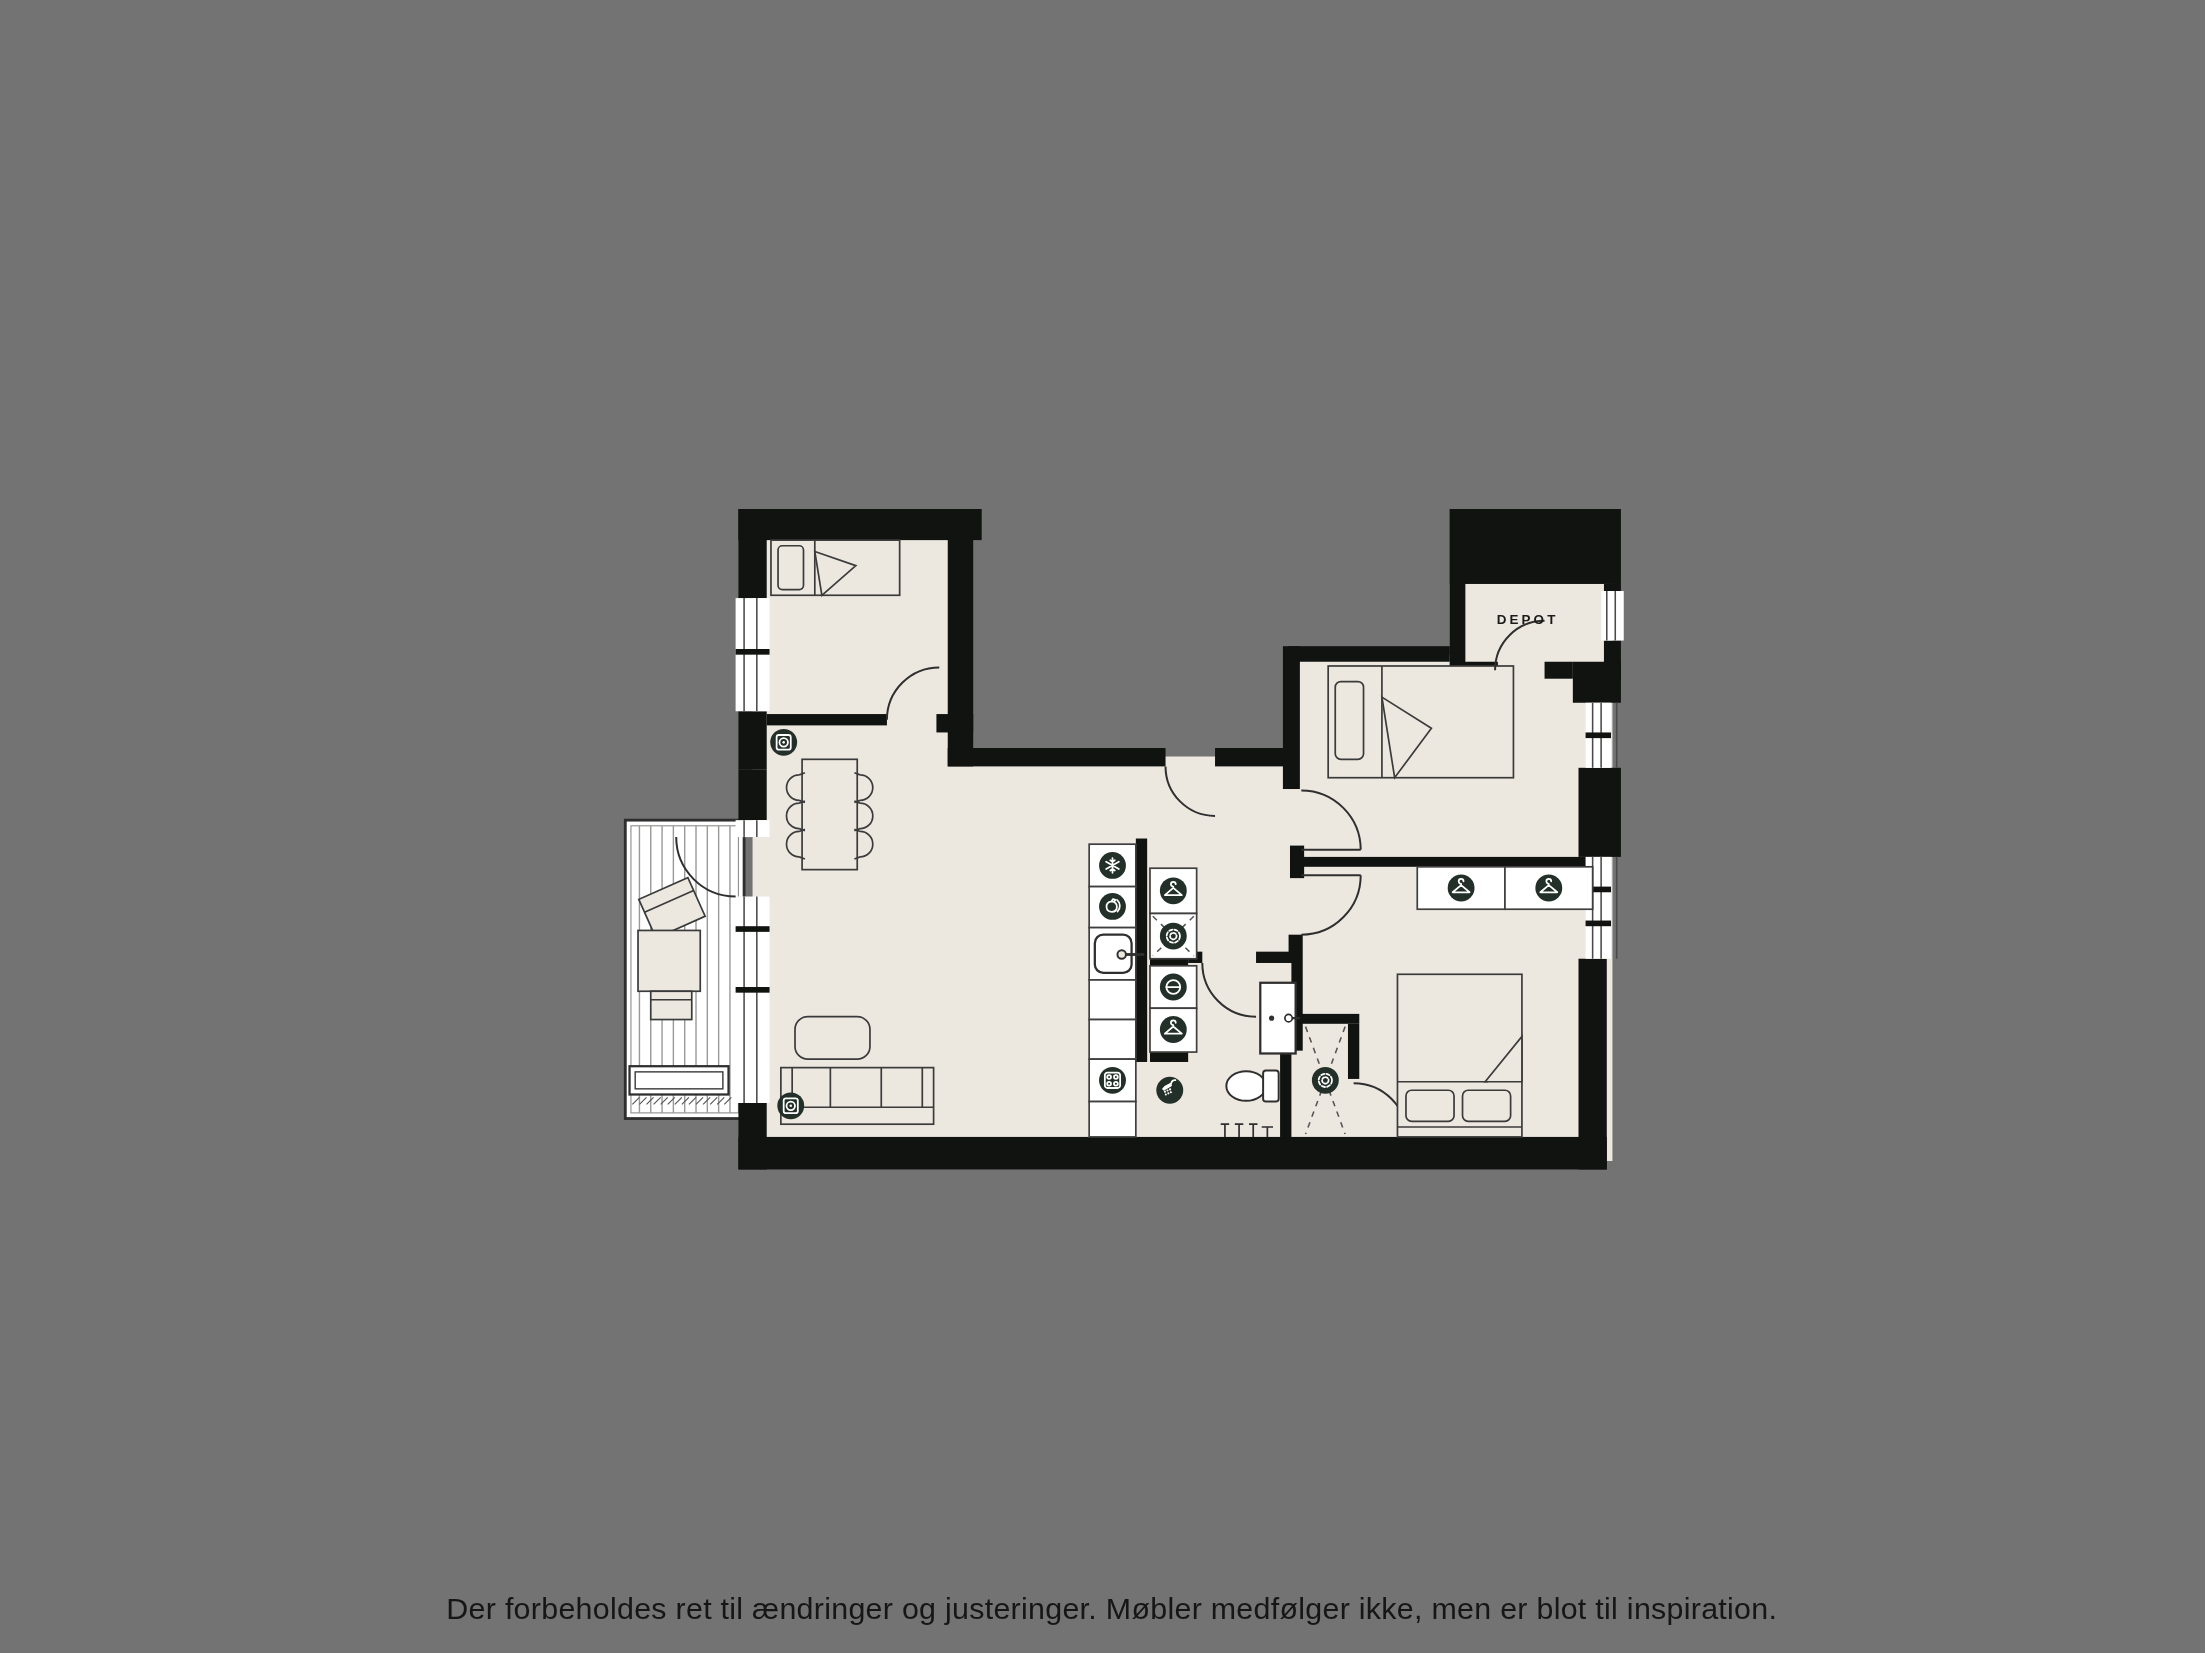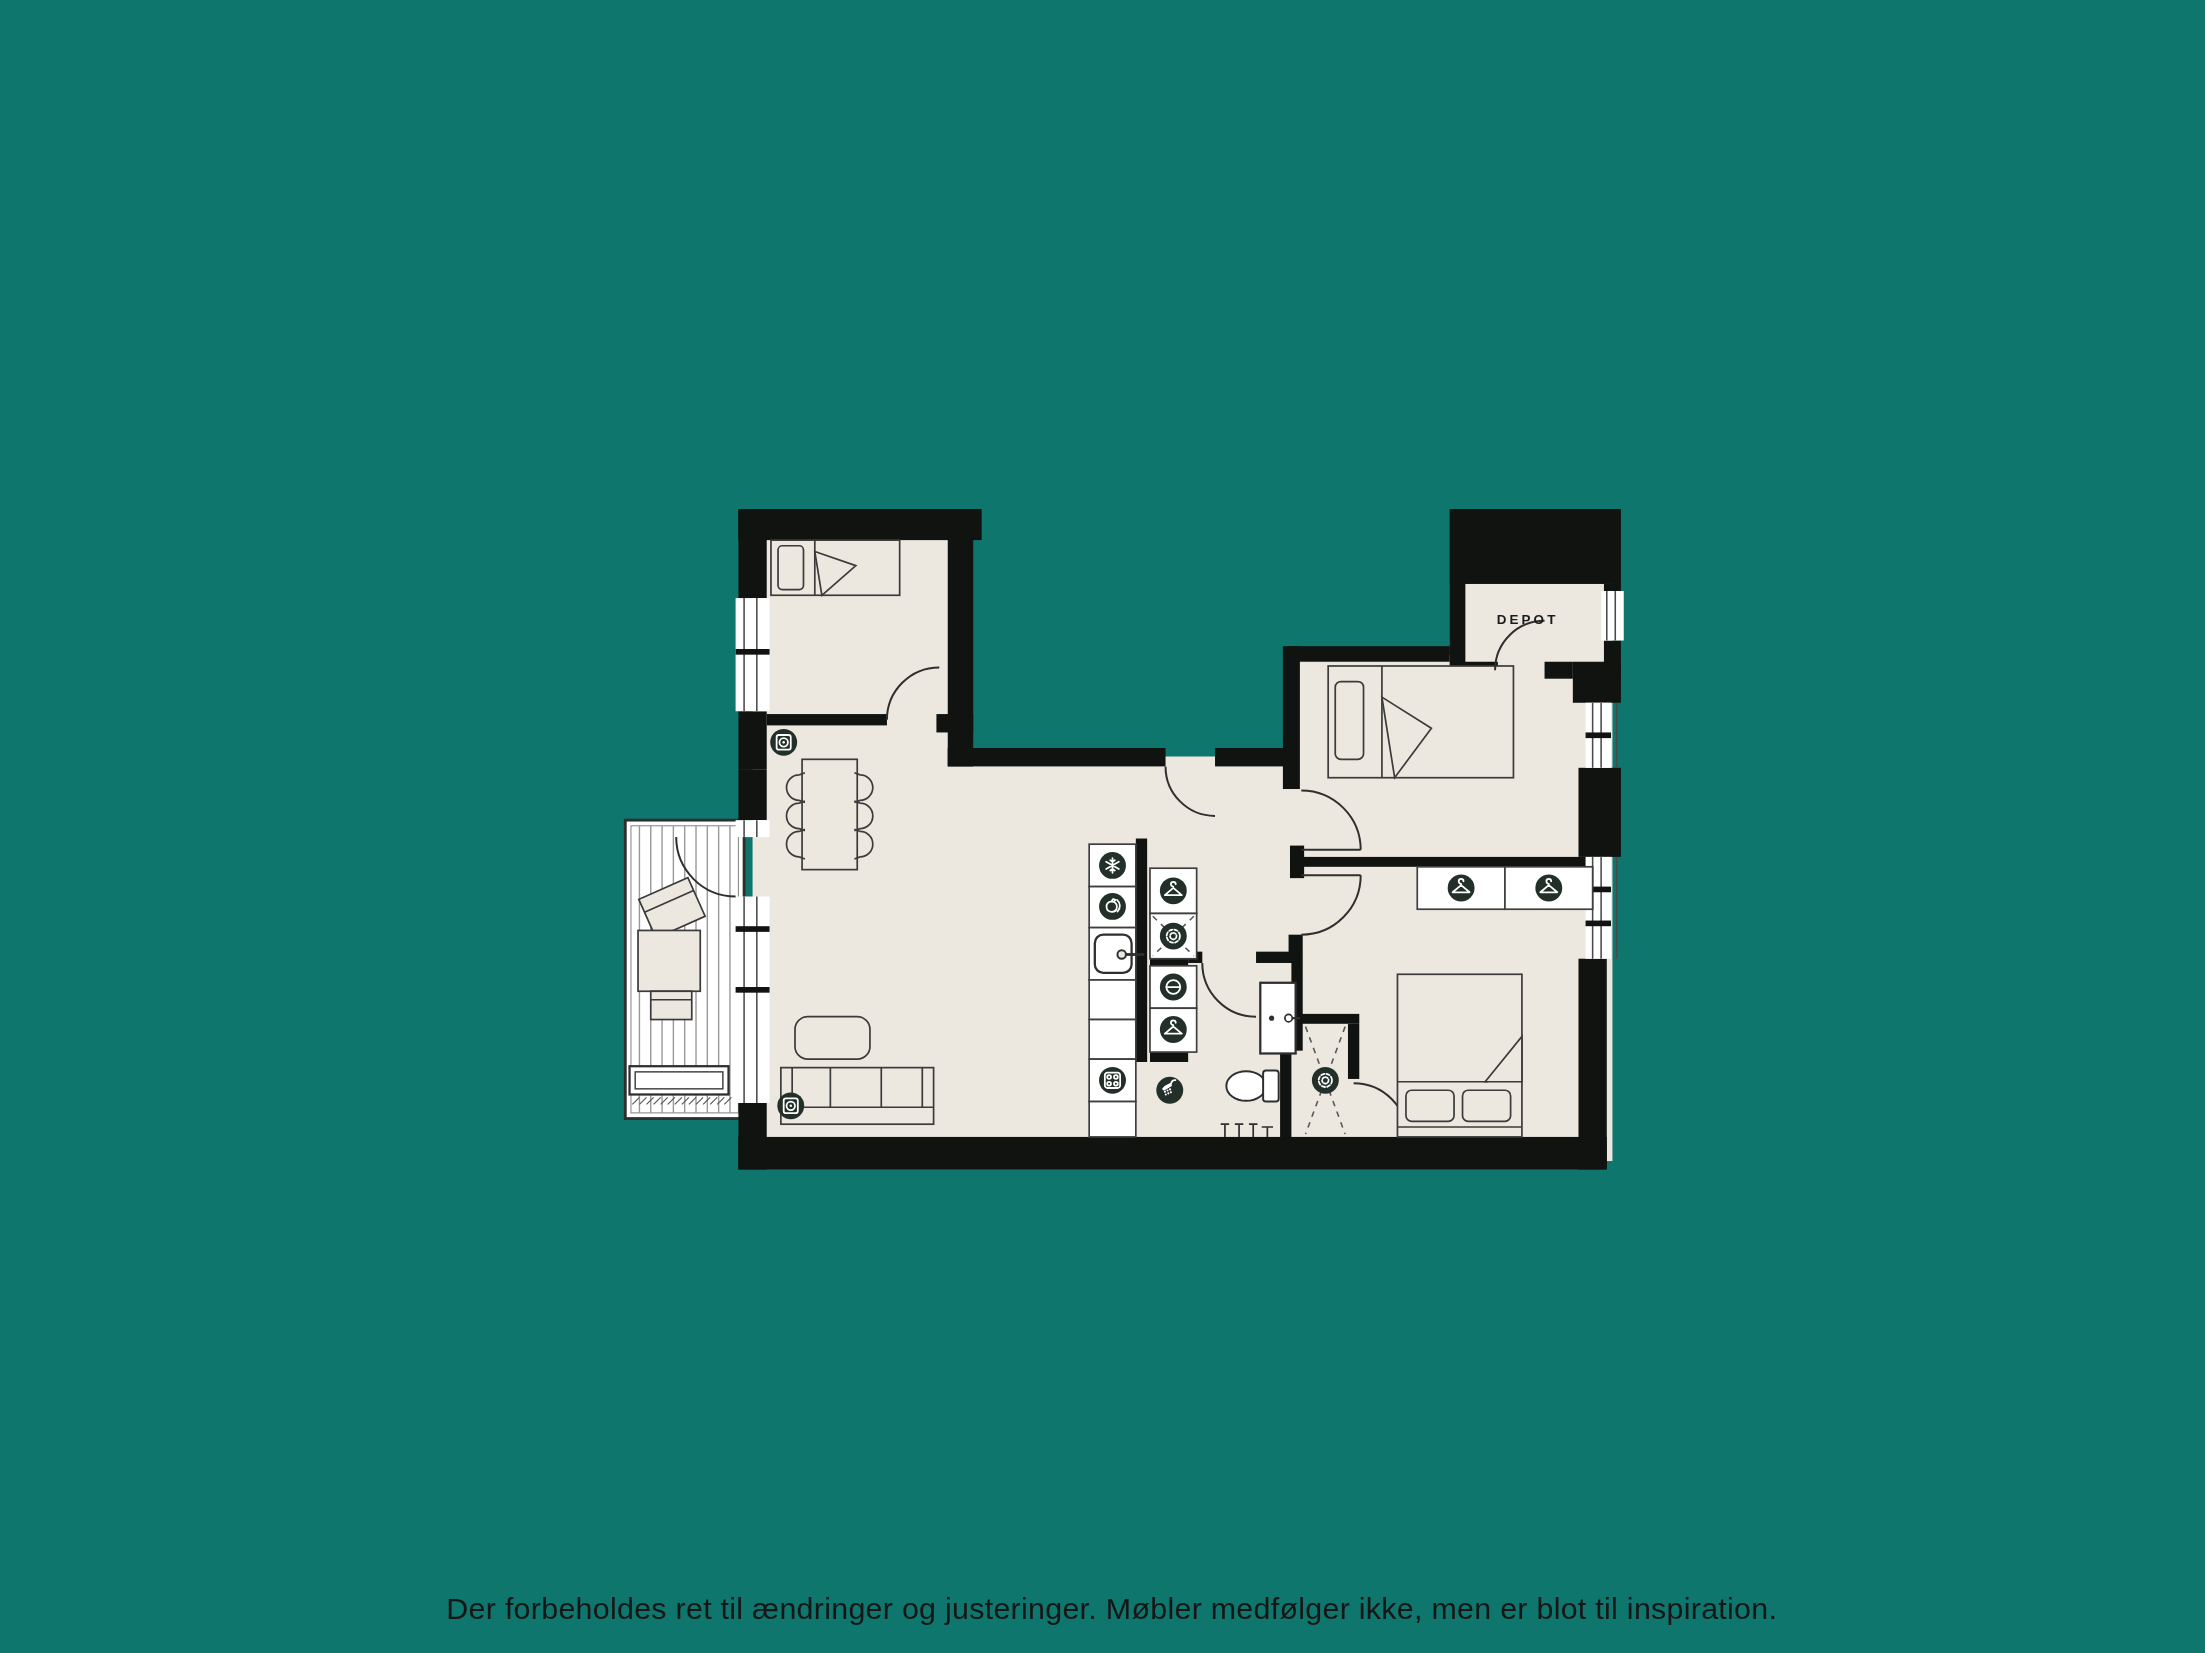--- a/index.html
+++ b/index.html
@@ -1,16 +1,16 @@
 <!DOCTYPE html>
 <html style="font-size:9.2px"><head>
 <meta charset="utf-8">
 <style>
   html,body{margin:0;padding:0;background:#ffffff;width:100%;height:100%;}
-  .stage{position:fixed;inset:0;background:#0f766e;padding-left:20px;}
+  .stage{position:fixed;inset:0;background:#737373;padding-left:20px;}
   svg{width:100%;height:100%;display:block;font-family:"Liberation Sans",sans-serif;}
   .wall{fill:#101310;}
   .floor{fill:#ECE7DF;}
   .furn{fill:#ECE7DF;stroke:#3b3b3b;stroke-width:1.2;}
   .cab{fill:#ffffff;stroke:#3f3f3f;stroke-width:1.2;}
   .thin{stroke:#3b3b3b;stroke-width:1.2;fill:none;}
   .arc{stroke:#2f2f2f;stroke-width:1.4;fill:none;}
   .winline{stroke:#4a4a4a;stroke-width:1.1;}
   .deck{stroke:#9a9a98;stroke-width:1;}
   .dash{stroke:#555;stroke-width:1.1;fill:none;stroke-dasharray:4 4;}

